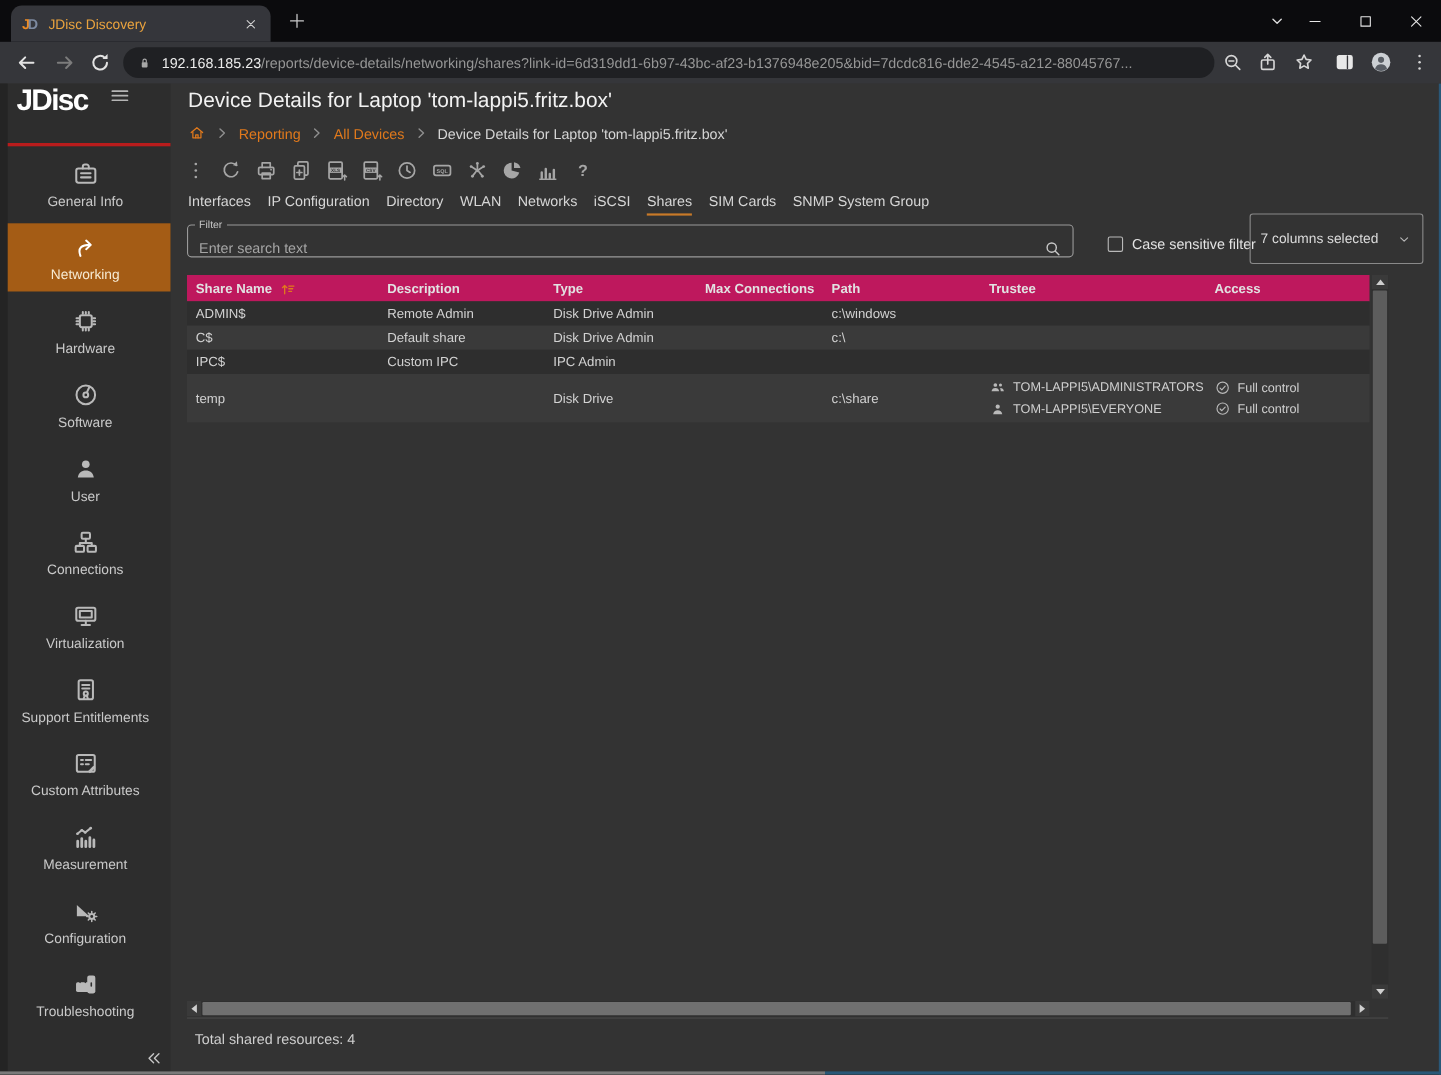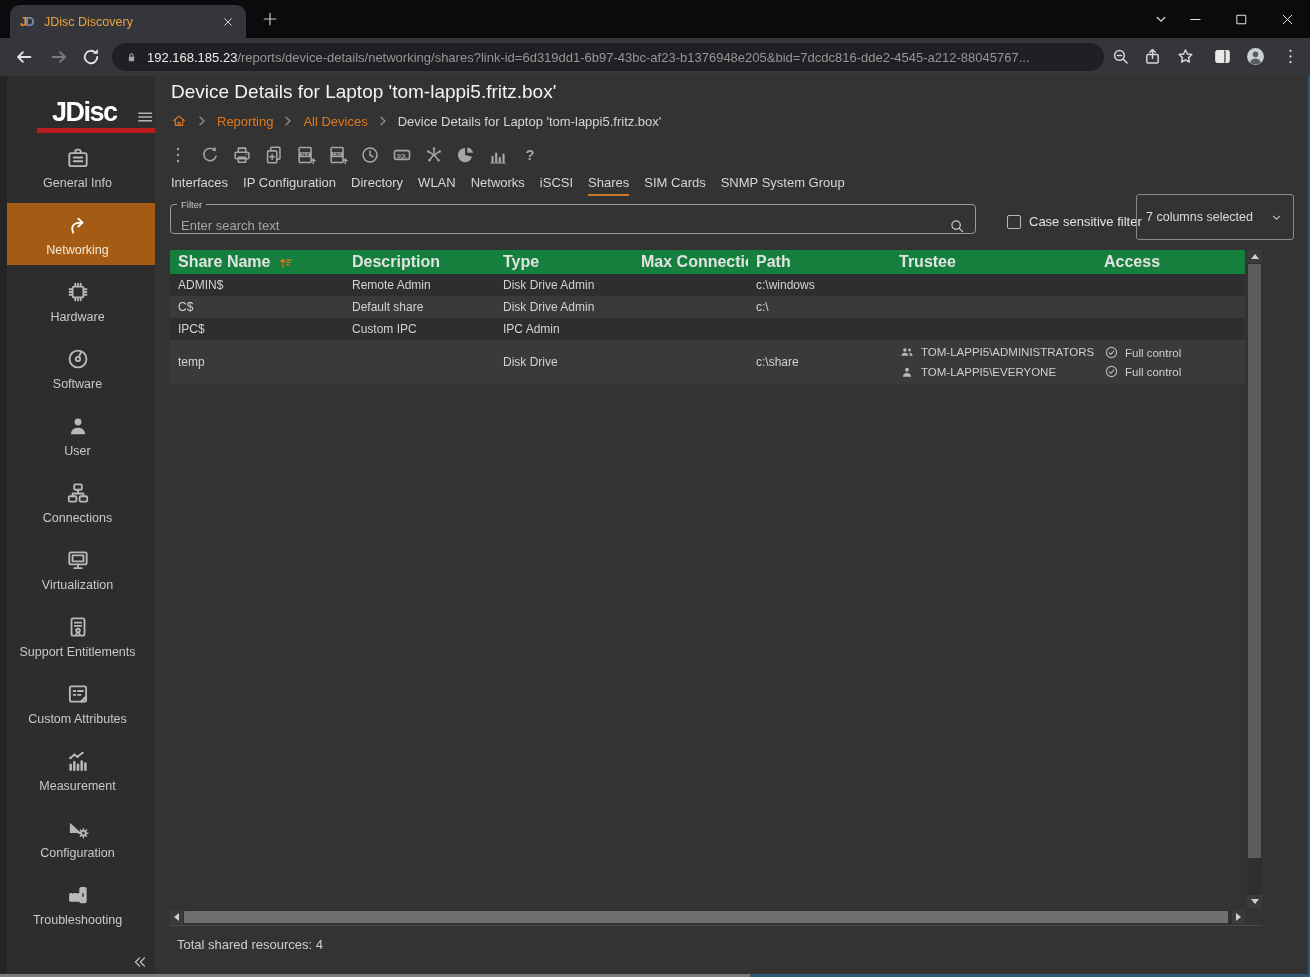--- a/index.html
+++ b/index.html
@@ -36,21 +36,21 @@
   .urltext .path { color:#969696; }
   .chromeic { position:absolute; top:8px; width:21px; height:21px; color:#d6d6d6; }
 
   
   .app { position:absolute; top:76px; left:0; right:0; bottom:0; background:#333333; }
   .left-edge { position:absolute; left:0; top:0; width:7px; bottom:3px; background:#242424; z-index:5; }
   .right-edge { position:absolute; right:0; top:0; width:2px; bottom:0; background:#2a5878; z-index:5; }
 
   
   .sidebar { position:absolute; left:0; top:0; bottom:0; width:155px; background:#2d2d2d; }
-  .logo-row { height:57px; display:flex; align-items:flex-end; padding:0 0 0 15px; border-bottom:5px solid #b91c1c;margin-left:37px; }
+  .logo-row { height:57px; display:flex; align-items:flex-start; padding:0 0 0 15px; border-bottom:3px solid #b91c1c; }
   .logo { color:#ffffff; font-size:27px; font-weight:bold; letter-spacing:-1.5px; }
   .hamburger { width:22px; height:22px; color:#b5b5b5; margin-left:18px; }
   .menu { position:absolute; top:60px; left:0; right:0; }
   .side-item { height:62px; margin-bottom:5px; display:flex; flex-direction:column;
                align-items:center; justify-content:center; gap:5px; color:#c9c9c9; cursor:pointer; }
   .side-item .sic { width:26px; height:26px; color:#b9b9b9; }
   .side-item .slabel { font-size:12.5px; }
   .side-item.active { background:#a45c15; color:#f6ead2; }
   .side-item.active .sic { color:#ffffff; }
   .collapse-btn { position:absolute; bottom:6px; right:6px; width:18px; height:18px; color:#c5c5c5; }
@@ -85,21 +85,21 @@
   .checkbox { width:14px; height:14px; border:1.6px solid #b9b9b9; border-radius:2px; background:transparent; }
 
   .col-select { position:absolute; left:981px; top:118px; width:158px; height:46px; border:1px solid #8a8a8a;
                 border-radius:3px; display:flex; align-items:center; padding:11px 9px; font-size:12.5px; color:#dcdcdc; cursor:pointer; }
   .col-select .txt { flex:1; }
   .col-select .chev { width:15px; height:15px; color:#b5b5b5; }
 
   
   .table-wrap { position:absolute; left:15px; top:174px; width:1075px; }
   .thead, .trow { display:grid; grid-template-columns:174px 151px 138px 115px 143px 205px 1fr; }
-  .thead { height:24px; background:#15803d; align-items:center; font-size:16px; font-weight:bold; color:#e2e2e2;text-align:center; }
+  .thead { height:24px; background:#be185d; align-items:center; font-size:12px; font-weight:bold; color:#e2e2e2;text-align:center; }
   .th { padding-left:8px; display:flex; align-items:center; gap:6px; cursor:pointer; white-space:nowrap; overflow:hidden; }
   .sortic { width:17px; height:17px; color:#e0791c; flex:none; }
   .trow { min-height:22px; align-items:center; font-size:12px; color:#d2d2d2; cursor:pointer; }
   .trow:nth-child(odd) { background:#2e2e2e; }
   .trow:nth-child(even) { background:#3a3a3a; }
   .td { padding-left:8px; white-space:nowrap; overflow:hidden; }
   .td.stack { display:flex; flex-direction:column; gap:4px; padding:4px 0 4px 8px; }
   .tline { display:flex; align-items:center; gap:6px; }
   .tline .uic { width:16px; height:16px; color:#b9b9b9; flex:none; }
   .tline .cic { width:15px; height:15px; color:#b9b9b9; flex:none; }

